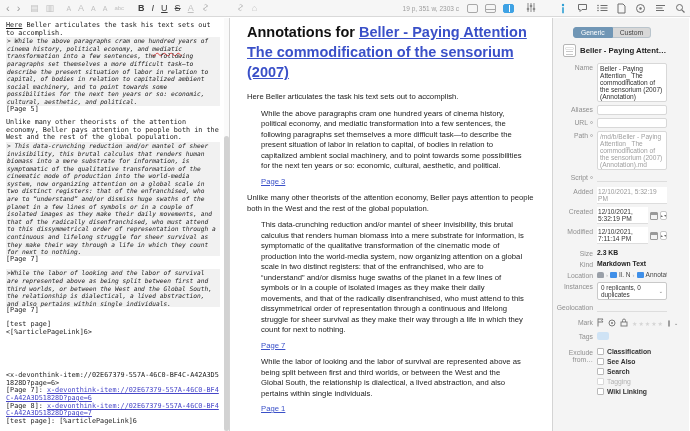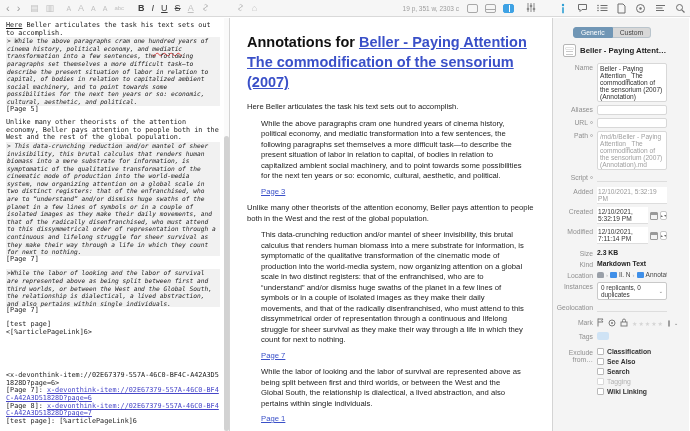--- a/index.html
+++ b/index.html
@@ -36,21 +36,21 @@
   .editor .sthumb { position:absolute; right:0; top:118px; bottom:0; width:5px; background:#d2d2d2; border-radius:3px; }
   .ep { margin:0; }
   .sp { margin-top:6px; }
   .equote { background:#f1f1f1; font-style:italic; font-size:6.2px; padding:0 1px; }
   .wikilink { text-decoration:underline;margin-top:20px; }
   .misspell { text-decoration:underline wavy #e04040 1px; }
   .elink { color:#4646c8; text-decoration:underline; cursor:pointer; word-break:break-all; }
 
   
   .preview { width:323px; height:100%; border-right:1px solid #d4d4d4; background:#fff;
-             padding:10px 16px 0 17px; font-size:7.7px; line-height:10.5px; color:#222;
+             padding:0 16px 0 17px; font-size:7.7px; line-height:10.5px; color:#222;
              overflow:hidden; }
   .preview h1 { font-size:14.5px; line-height:20px; font-weight:bold; color:#111; margin:4px 0 10px; }
   .plink { color:#3a50c8; text-decoration:underline; cursor:pointer; }
   .preview p { margin:0 0 5px; }
   .preview blockquote { margin:6px 12px 6px 14px; }
   .pagelink { display:inline-block; margin-top:0; }
 
   
   .inspector { width:136px; height:100%; background:#f4f4f4; padding:4px 22px 0 4px;
                font-size:7px; color:#333; overflow:hidden; }

